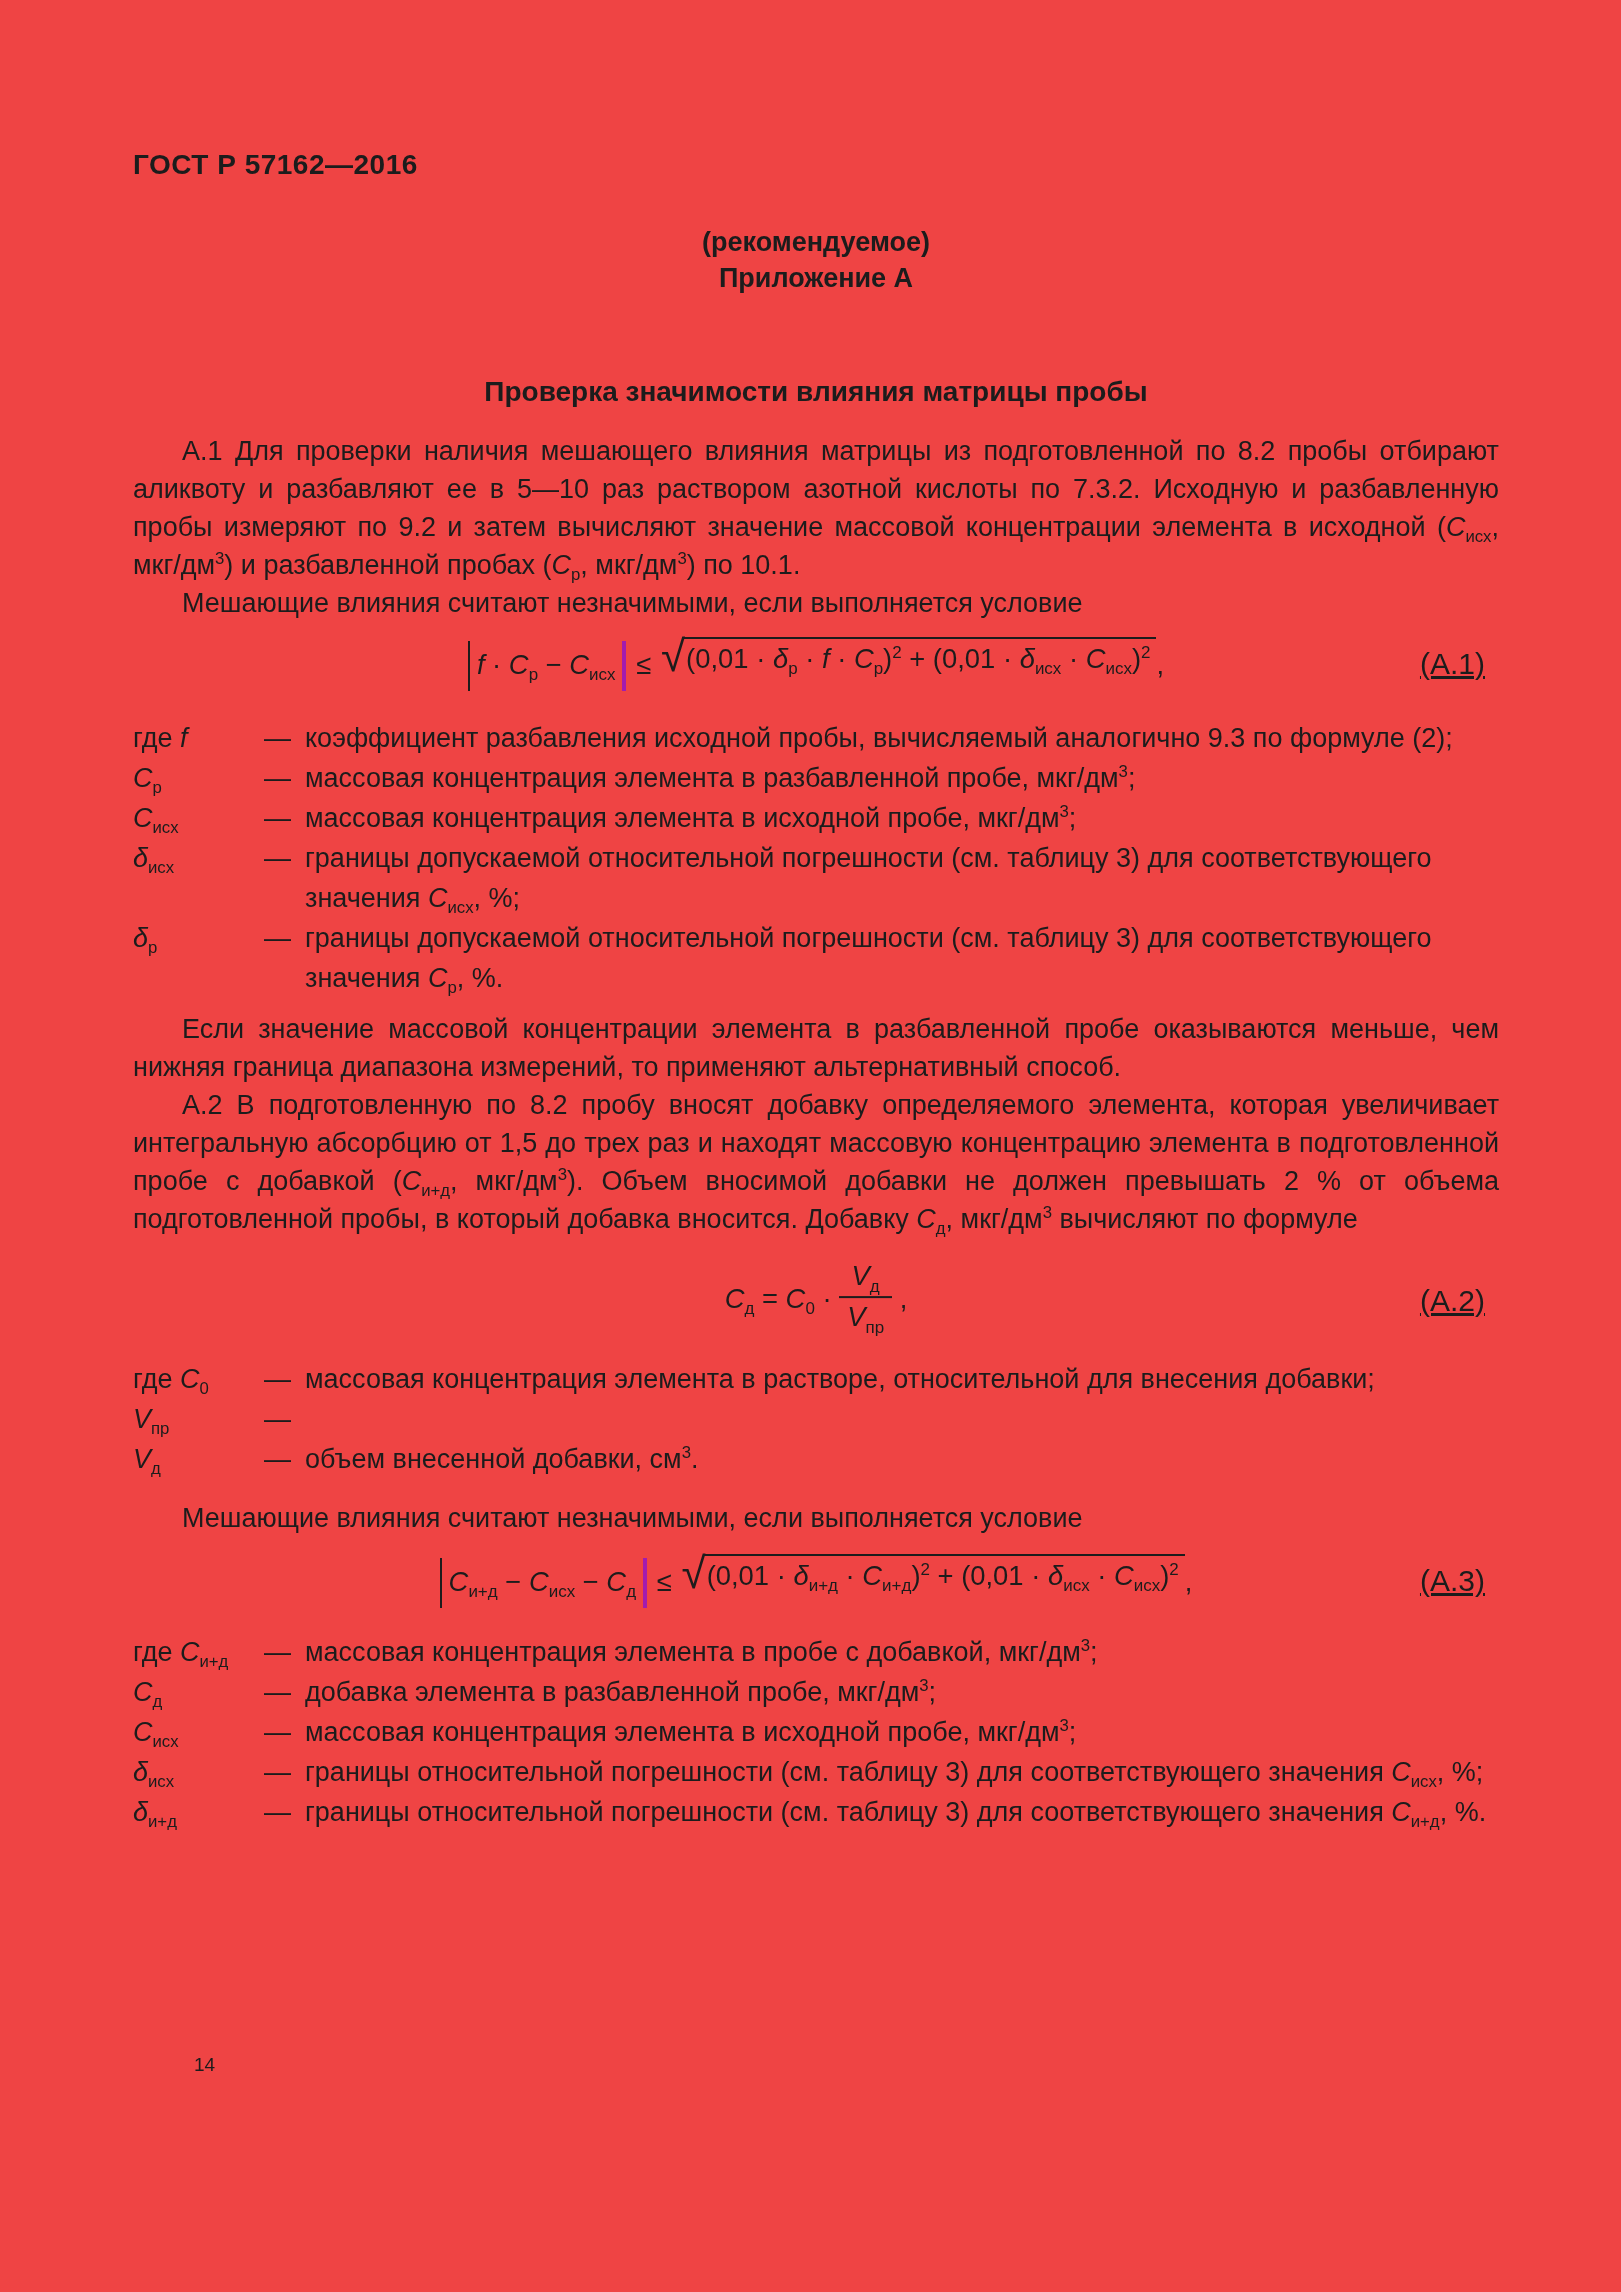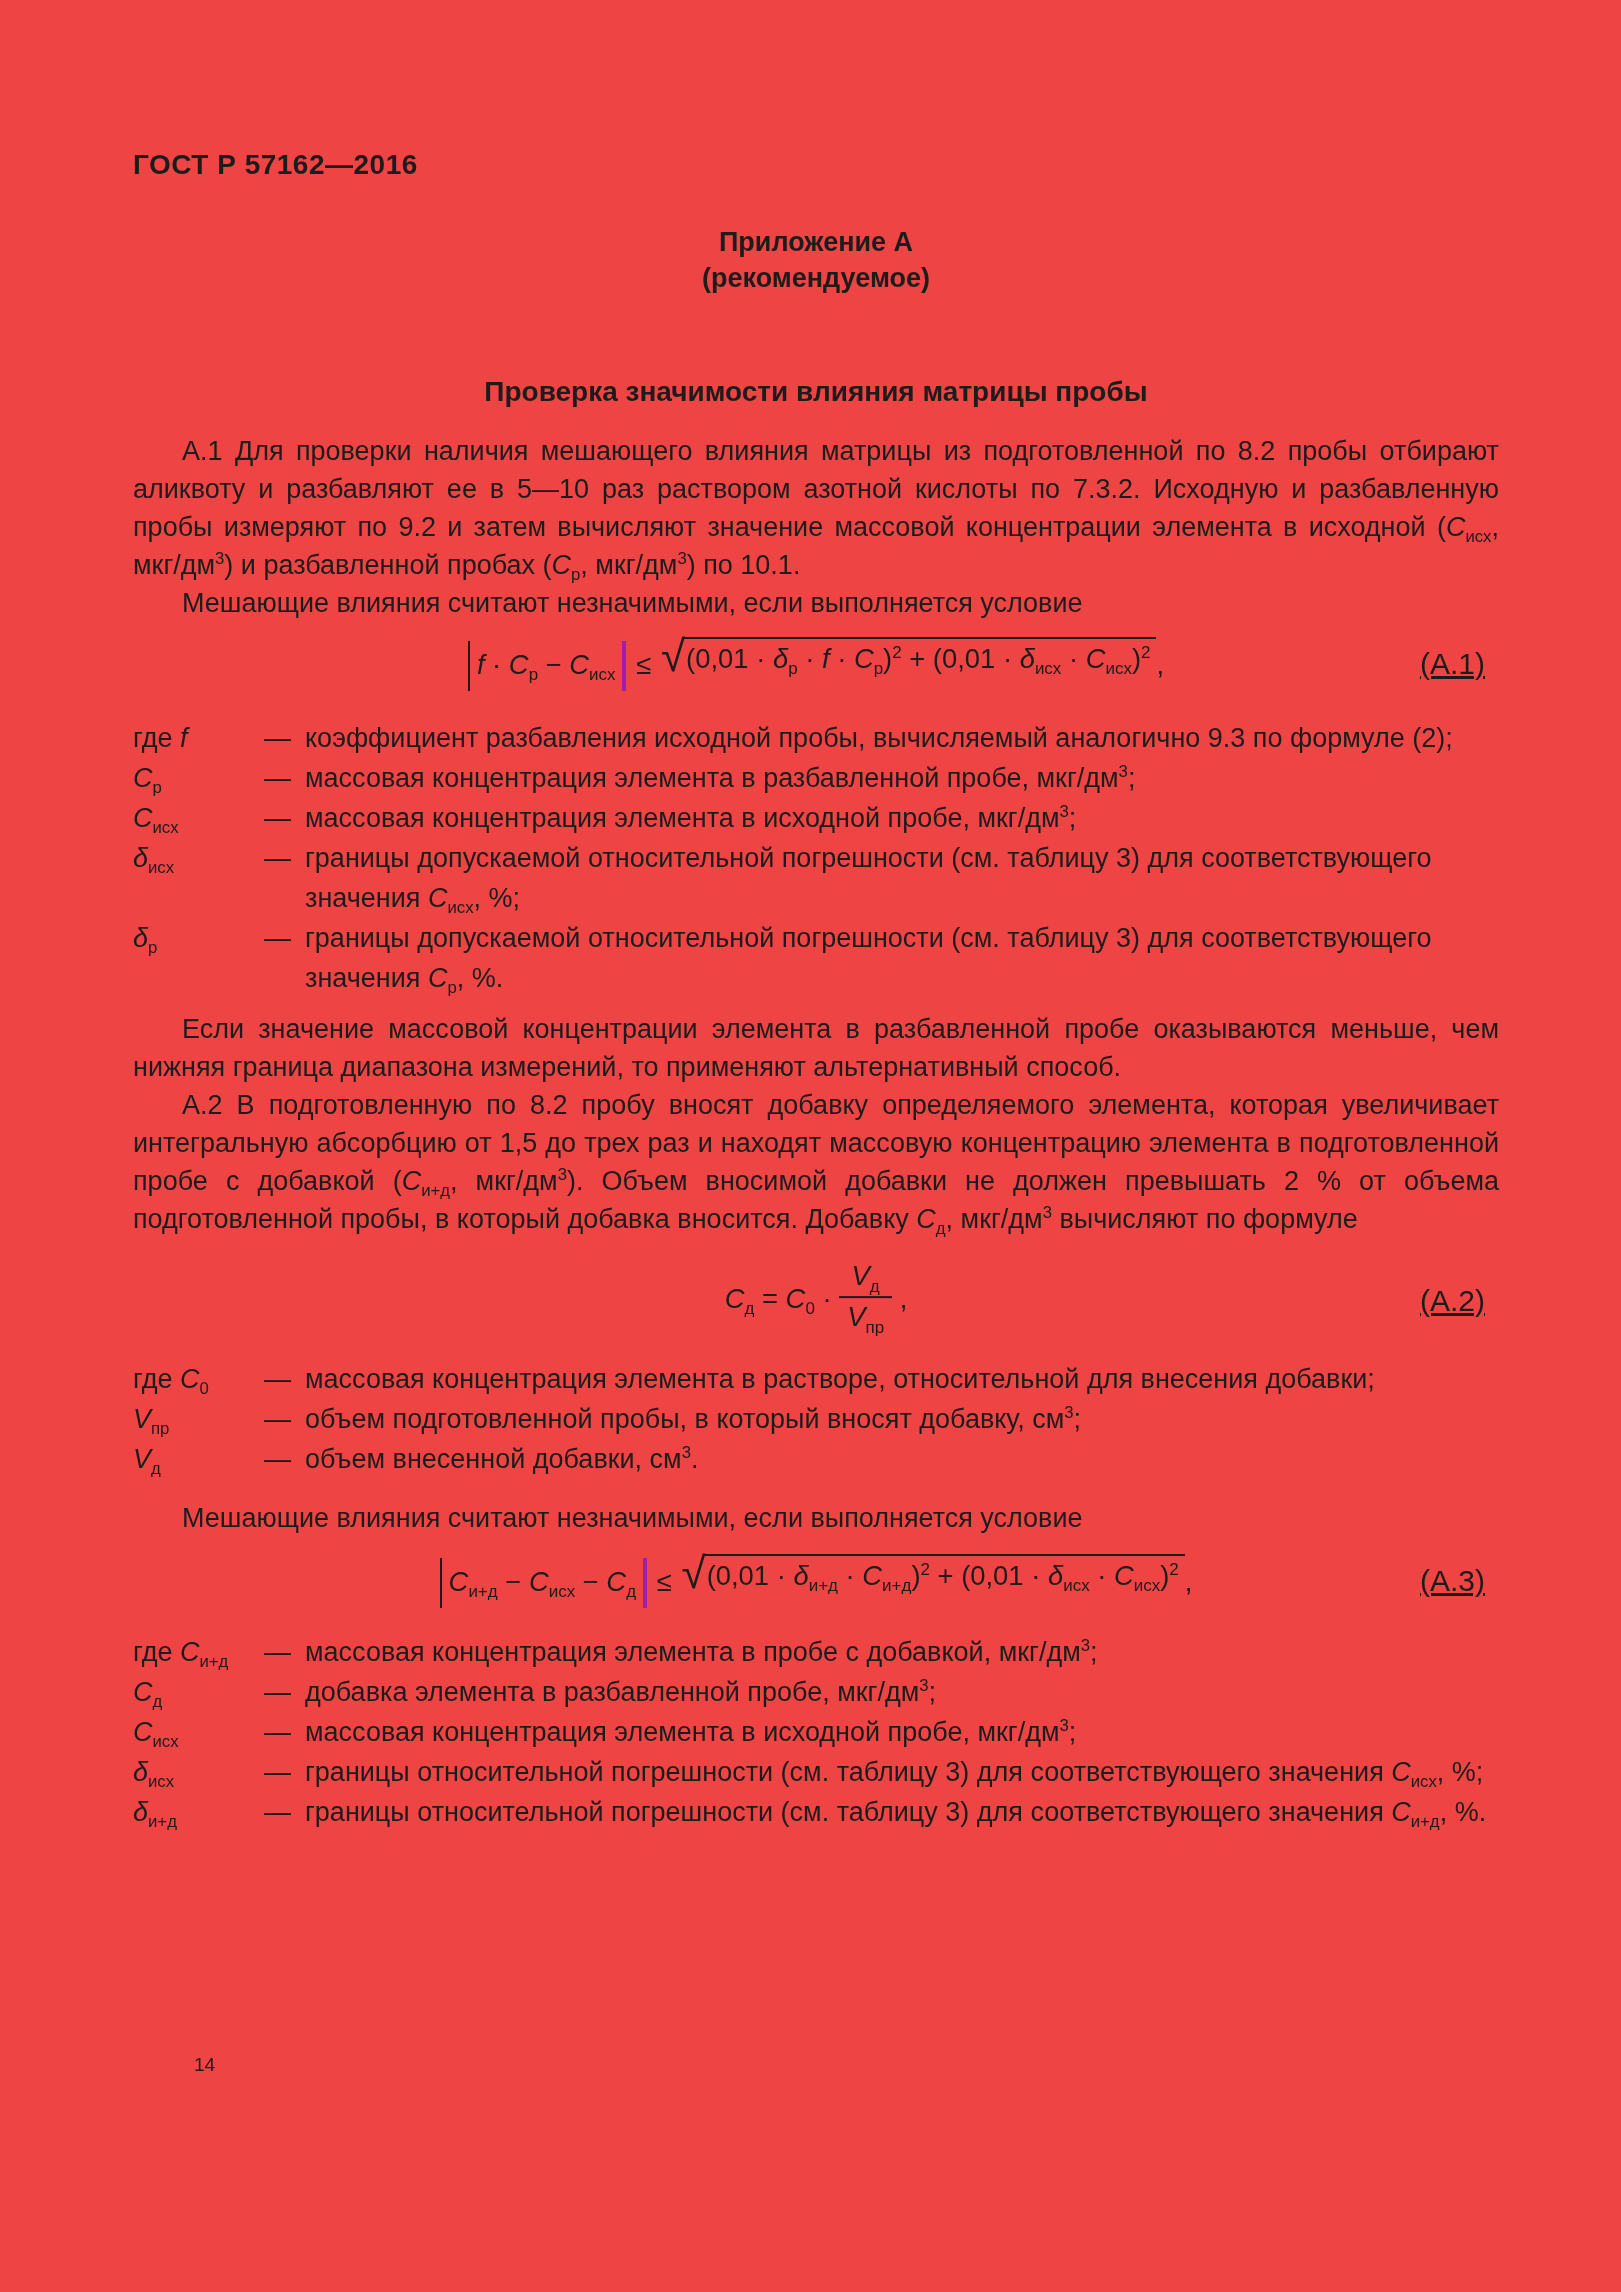--- a/index.html
+++ b/index.html
@@ -108,22 +108,22 @@
   }
 </style>
 </head>
 <body>
 
 <div class="page">
 
   <div class="doc-header">ГОСТ Р 57162—2016</div>
 
   <div class="appendix">
+    <div>(рекомендуемое)</div>
     <div>Приложение А</div>
-    <div>(рекомендуемое)</div>
   </div>
 
   <div class="title">Проверка значимости влияния матрицы пробы</div>
 
   <p class="para para-a1"><span>А.1  Для проверки наличия мешающего влияния матрицы из подготовленной по 8.2 пробы отбирают аликвоту и разбавляют ее в 5—10 раз раствором азотной кислоты по 7.3.2. Исходную и разбавленную пробы измеряют по 9.2 и затем вычисляют значение массовой концентрации элемента в исходной (</span><span class="seg-i">C</span><sub>исх</sub><span>, мкг/дм</span><sup>3</sup><span>) и разбавленной пробах (</span><span class="seg-i">C</span><sub>р</sub><span>, мкг/дм</span><sup>3</sup><span>) по 10.1.</span></p>
   <p class="para condition">Мешающие влияния считают незначимыми, если выполняется условие</p>
 
   <div class="formula-row">
     <span class="formula">
       <span class="abs"><span class="seg-i">f</span><span> · </span><span class="seg-i">C</span><sub>р</sub><span> − </span><span class="seg-i">C</span><sub>исх</sub></span><span class="rel">≤</span><span class="sqrt">
@@ -174,21 +174,20 @@
 
   <div class="def-list def-list-2">
     <div class="def-row">
       <span class="def-term"><span>где </span><span class="seg-i">C</span><sub>0</sub></span>
       <span class="def-dash">—</span>
       <span class="def-text"><span>массовая концентрация элемента в растворе, относительной для внесения добавки;</span></span>
     </div>
     <div class="def-row">
       <span class="def-term"><span class="seg-i">V</span><sub>пр</sub></span>
       <span class="def-dash">—</span>
-      <span class="def-text"><span>объем подготовленной пробы, в который вносят добавку, см</span><sup>3</sup><span>;</span></span>
     </div>
     <div class="def-row">
       <span class="def-term"><span class="seg-i">V</span><sub>д</sub></span>
       <span class="def-dash">—</span>
       <span class="def-text"><span>объем внесенной добавки, см</span><sup>3</sup><span>.</span></span>
     </div>
   </div>
 
   <p class="para condition condition-2">Мешающие влияния считают незначимыми, если выполняется условие</p>
 

